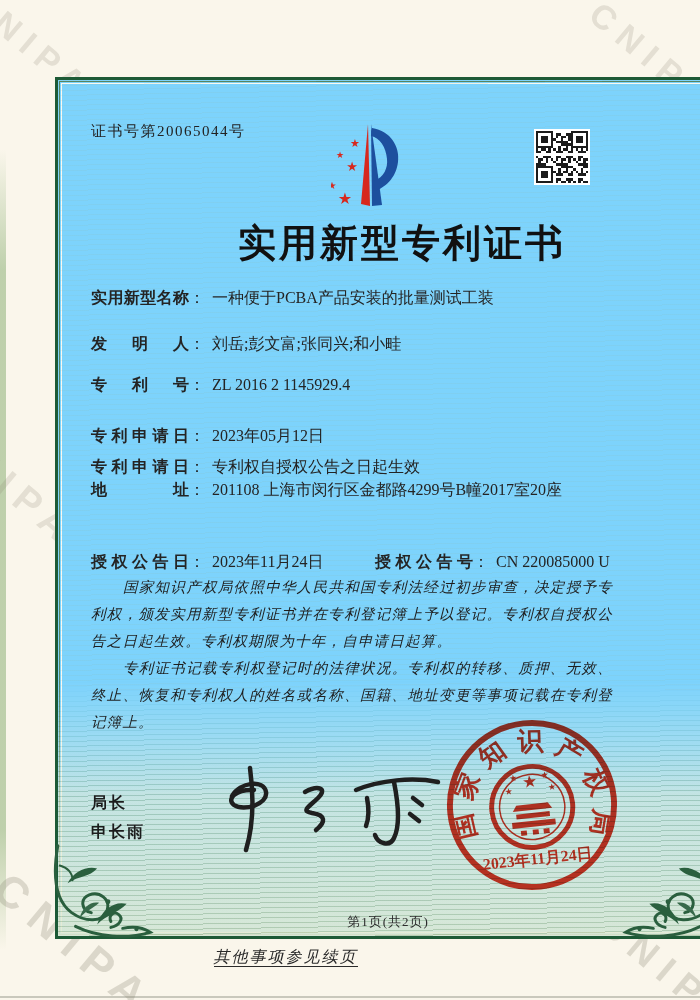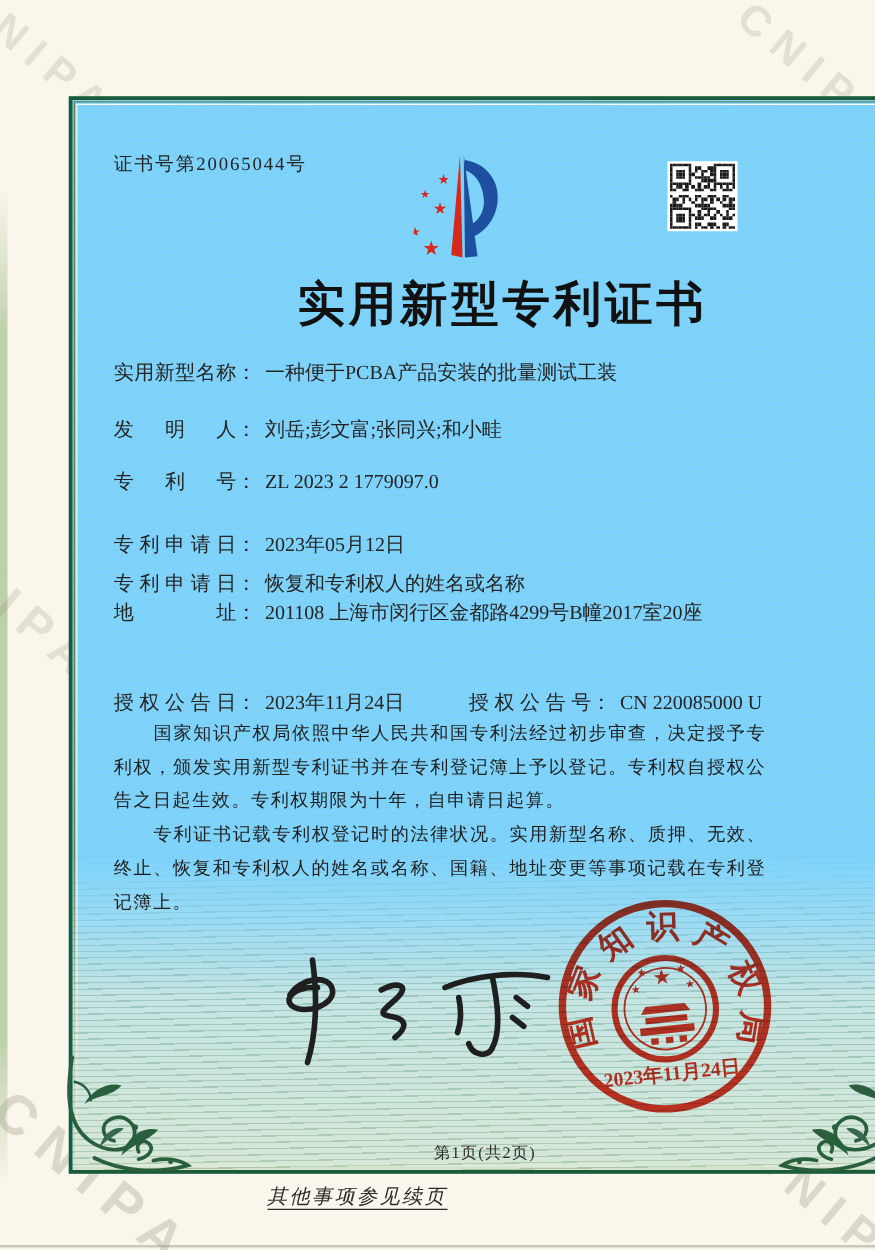--- a/index.html
+++ b/index.html
@@ -80,29 +80,30 @@
     padding-left:28px;
   }
 
   
   .field-row { position:absolute; left:33px; right:14px; font-size:16px; color:#242424; z-index:5; white-space:nowrap; }
   .fr0{top:208px;} .fr1{top:254px;} .fr2{top:295px;} .fr3{top:346px;}
   .fr4{top:377px;} .fr5{top:400px;} .fr6{top:440px;margin-top:32px;}
   .flabel {
     display:inline-block; width:98px; text-align:justify; text-align-last:justify;
     vertical-align:top;
+    font-weight:bold;
   }
   .fcolon { display:inline-block; }
   .fvalue { margin-left:7px; }
   .inline-field { display:inline-block; width:280px; }
 
   
   .paras {
     position:absolute; left:33px; top:494px; width:522px; z-index:5;
-    font-size:14.5px; color:#1e1e1e; letter-spacing:1.2px;
+    font-size:14.5px; font-style:italic; color:#1e1e1e; letter-spacing:1.2px;
     line-height:27px; text-align:justify;
   }
   .paras p { text-indent:2.2em; }
 
   
   .officer {
     position:absolute; left:33px; top:708px; z-index:5;
     font-family:"Liberation Sans", sans-serif; font-weight:bold;
     font-size:16px; color:#1c1c1c; line-height:29px; letter-spacing:2px;
   }
@@ -626,44 +627,48 @@
 
     <div class="title">实用新型专利证书</div>
 
     <div class="field-row fr0">
       <span class="flabel">实用新型名称</span><span class="fcolon">：</span><span class="fvalue">一种便于PCBA产品安装的批量测试工装</span>
     </div>
     <div class="field-row fr1">
       <span class="flabel">发明人</span><span class="fcolon">：</span><span class="fvalue">刘岳;彭文富;张同兴;和小畦</span>
     </div>
     <div class="field-row fr2">
-      <span class="flabel">专利号</span><span class="fcolon">：</span><span class="fvalue">ZL 2023 2 1779097.0</span>
+      <span class="flabel">专利号</span><span class="fcolon">：</span><span class="fvalue">ZL 2016 2 1145929.4</span>
     </div>
     <div class="field-row fr3">
       <span class="flabel">专利申请日</span><span class="fcolon">：</span><span class="fvalue">2023年05月12日</span>
     </div>
     <div class="field-row fr4">
-      <span class="flabel">专利申请日</span><span class="fcolon">：</span><span class="fvalue">恢复和专利权人的姓名或名称</span>
+      <span class="flabel">专利申请日</span><span class="fcolon">：</span><span class="fvalue">专利权自授权公告之日起生效</span>
     </div>
     <div class="field-row fr5">
       <span class="flabel">地址</span><span class="fcolon">：</span><span class="fvalue">201108 上海市闵行区金都路4299号B幢2017室20座</span>
     </div>
     <div class="field-row fr6">
       <span class="inline-field">
         <span class="flabel">授权公告日</span><span class="fcolon">：</span><span class="fvalue">2023年11月24日</span>
       </span><span>
         <span class="flabel">授权公告号</span><span class="fcolon">：</span><span class="fvalue">CN 220085000 U</span>
       </span>
     </div>
 
     <div class="paras">
       <p>国家知识产权局依照中华人民共和国专利法经过初步审查，决定授予专利权，颁发实用新型专利证书并在专利登记簿上予以登记。专利权自授权公告之日起生效。专利权期限为十年，自申请日起算。</p>
-      <p>专利证书记载专利权登记时的法律状况。实用新型名称、质押、无效、终止、恢复和专利权人的姓名或名称、国籍、地址变更等事项记载在专利登记簿上。</p>
-    </div>
-
+      <p>专利证书记载专利权登记时的法律状况。专利权的转移、质押、无效、终止、恢复和专利权人的姓名或名称、国籍、地址变更等事项记载在专利登记簿上。</p>
+    </div>
+
+    <div class="officer">
+      <div>局长</div>
+      <div>申长雨</div>
+    </div>
 
     <svg class="signature" viewBox="0 0 250 95">
       <g stroke="#1f1f1f" stroke-width="4.5" fill="none" stroke-linecap="round" stroke-linejoin="round">
         <path d="M24,34 C32,20 56,17 58,30 C60,42 36,50 26,43 C18,37 28,27 46,28"></path>
         <path d="M42,6 C45,28 47,58 38,88"></path>
         <path d="M97,30 C110,23 120,26 110,36 C102,44 92,49 104,51 C118,53 118,60 108,68"></path>
         <path d="M148,28 C172,18 205,15 230,20"></path>
         <path d="M186,20 C190,40 193,62 186,76 C182,85 170,82 167,73"></path>
         <path d="M159,36 C161,46 161,56 158,64"></path>
         <path d="M205,36 l9,7"></path>

